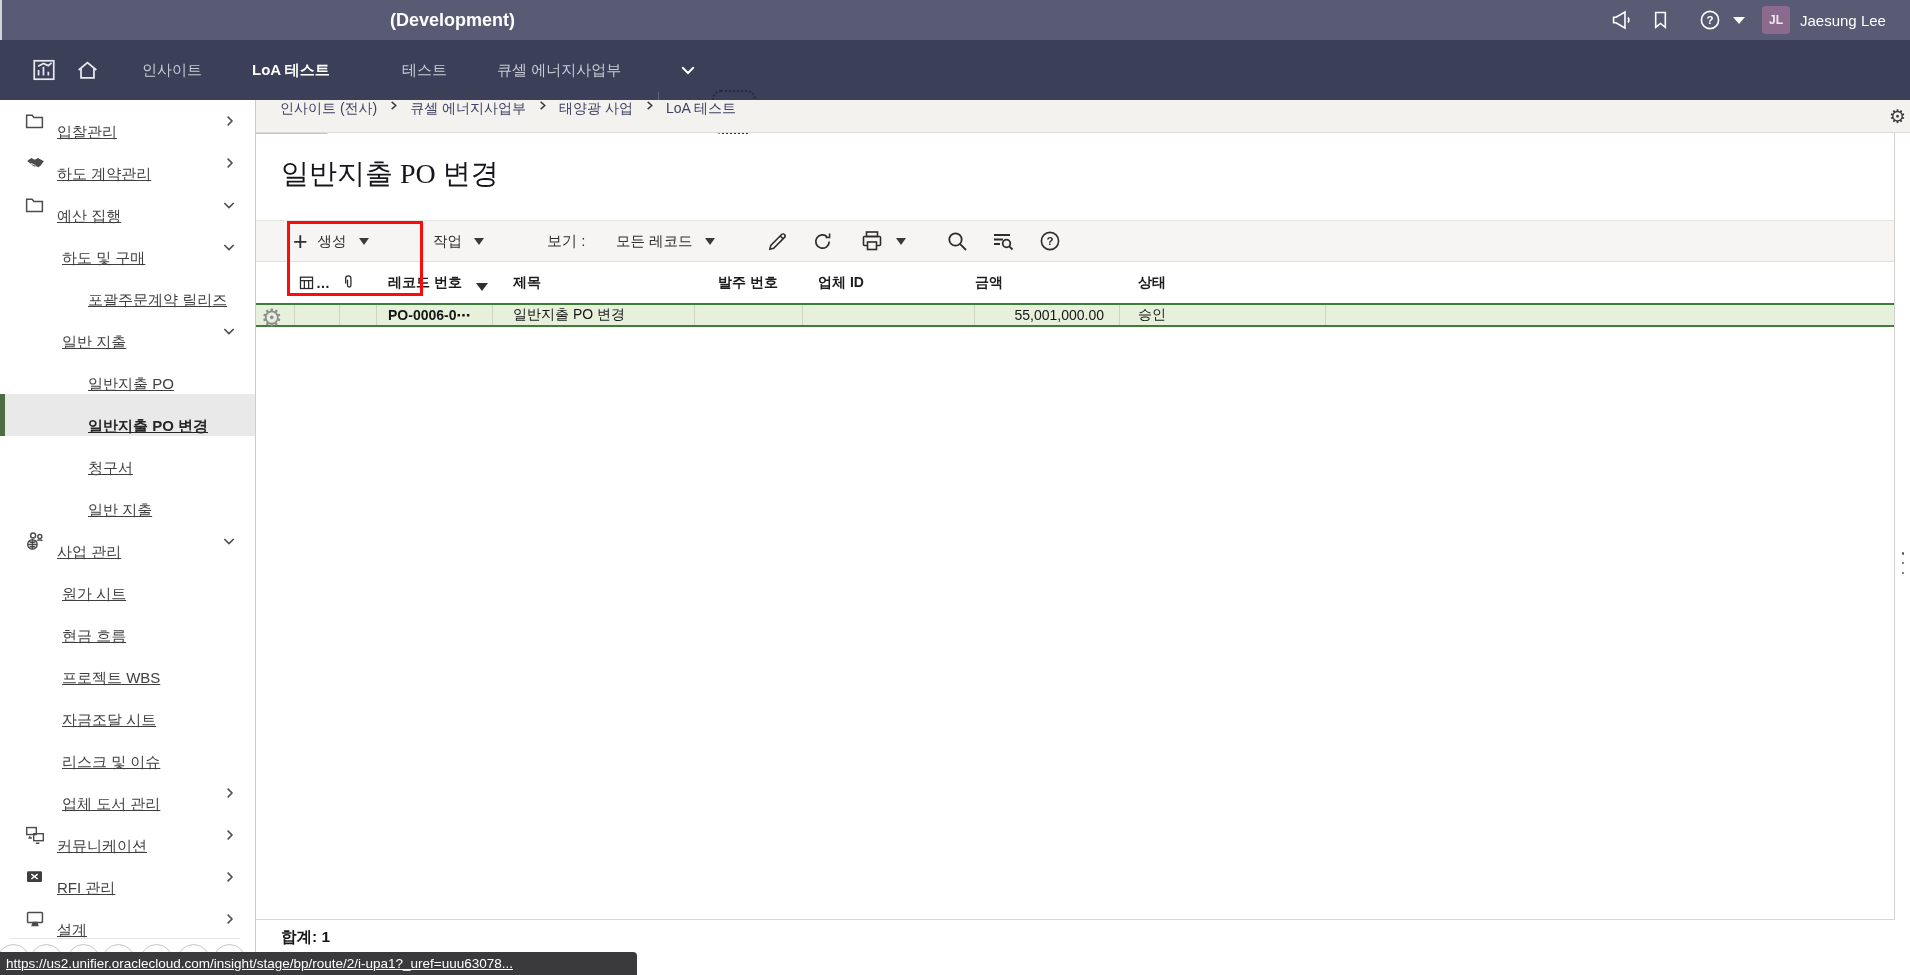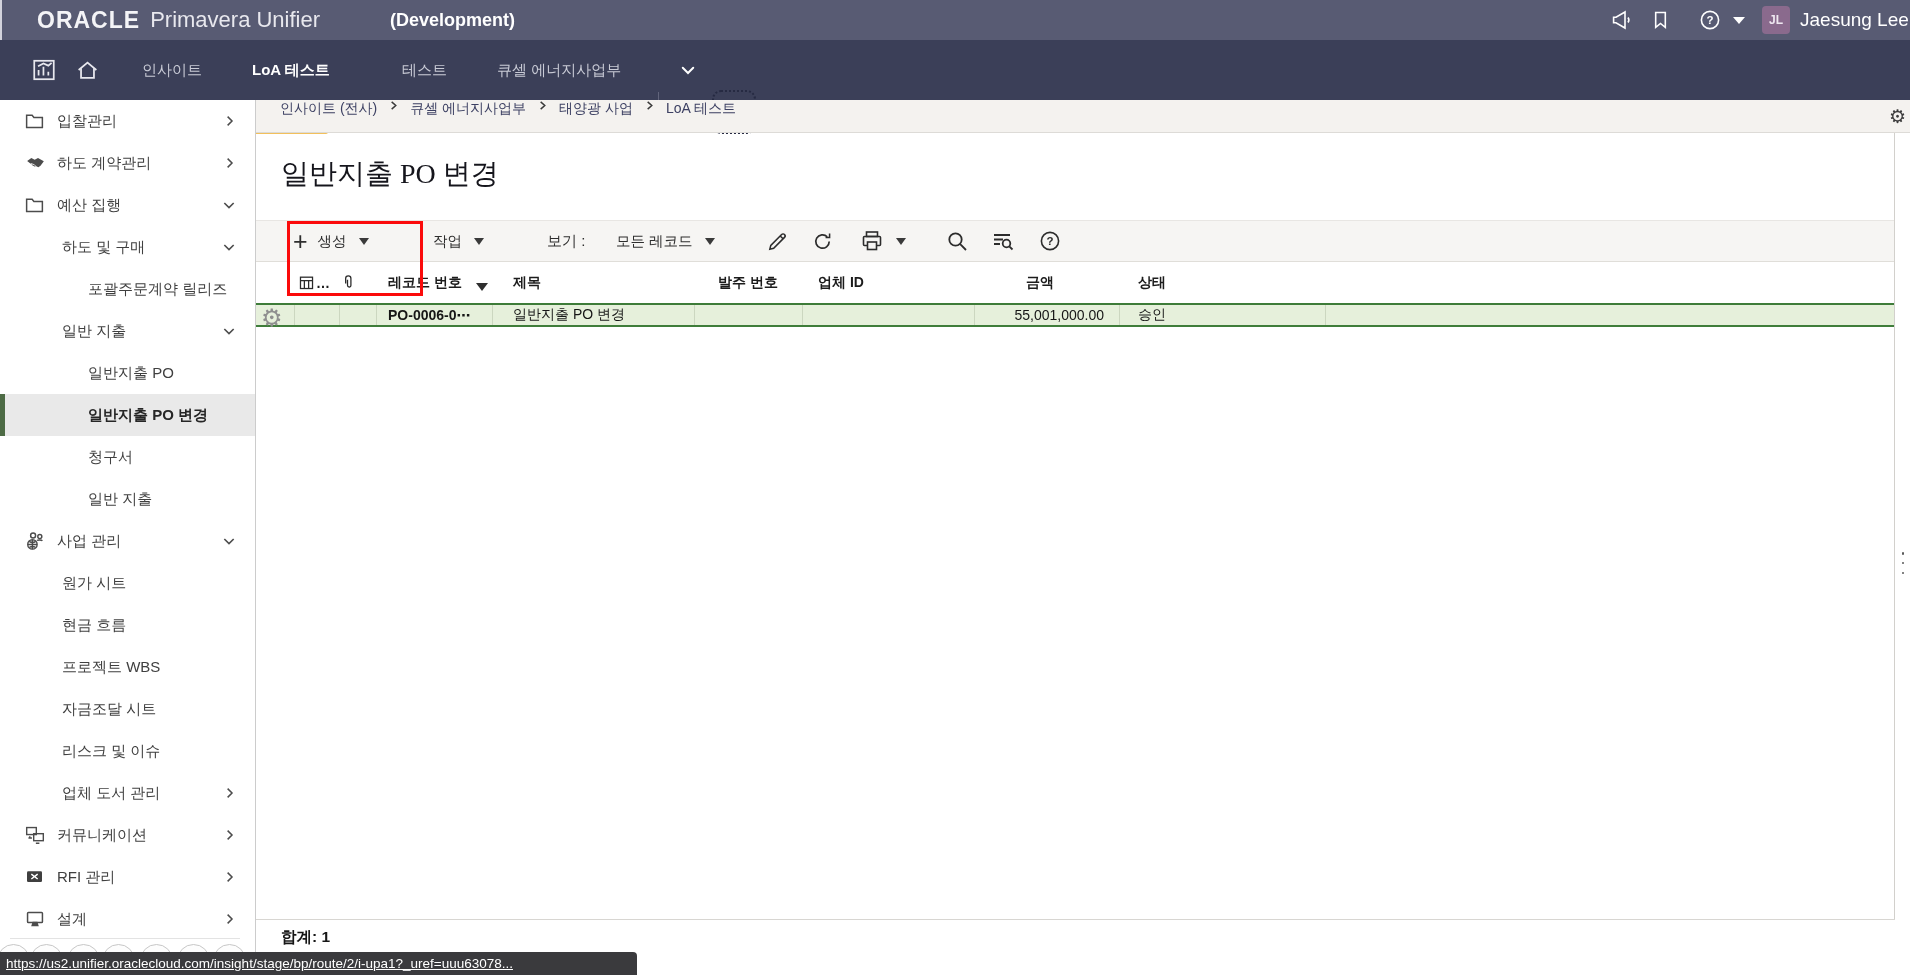--- a/index.html
+++ b/index.html
@@ -14,21 +14,21 @@
 
   
   .topbar{left:0;top:0;width:1910px;height:40px;background:#585b73;display:flex;align-items:center;}
   .logo{position:absolute;left:37px;top:0;height:40px;display:flex;align-items:center;color:#f4f4f7;}
   .logo .oracle{font-size:23px;font-weight:700;letter-spacing:1px;}
   .logo .prod{font-size:22px;font-weight:300;margin-left:10px;color:#e8e8ee;}
   .env{position:absolute;left:390px;top:0;height:40px;display:flex;align-items:center;color:#ffffff;font-size:18px;font-weight:700;}
   .topbar .ic{position:absolute;top:0;height:40px;display:flex;align-items:center;color:#ffffff;cursor:pointer;}
   .avatar{position:absolute;left:1762px;top:6px;width:28px;height:28px;border-radius:4px;background:#8a6a8d;
     color:#efe7f0;font-size:12px;font-weight:700;display:flex;align-items:center;justify-content:center;}
-  .username{position:absolute;left:1800px;top:0;height:40px;display:flex;align-items:center;color:#ffffff;font-size:19px;}
+  .username{position:absolute;left:1800px;top:0;height:40px;display:flex;align-items:center;color:#ffffff;font-size:15px;}
   .edgeline{left:0;top:0;width:2px;height:100px;background:#e9e9ef;opacity:.85;}
 
   
   .tabbar{left:0;top:40px;width:1910px;height:60px;background:#3b3f58;}
   .tabbar .tic{position:absolute;top:0;height:60px;display:flex;align-items:center;color:#e8e8ee;cursor:pointer;}
   .tab{position:absolute;top:0;height:60px;display:flex;align-items:center;color:#c9cbd6;font-size:15px;cursor:pointer;white-space:nowrap;}
   .tab.active{color:#ffffff;font-weight:700;}
   .tab-underline{left:242px;top:89px;width:86px;height:5px;background:#f2c05c;border-radius:2px;}
   .tab-sep{left:658px;top:52px;width:1px;height:36px;background:#61647b;}
   .plusbtn{left:712px;top:50px;width:40px;height:40px;border:2px dotted #262a42;border-radius:9px;
@@ -36,21 +36,21 @@
 
   
   .crumbbar{left:256px;top:100px;width:1654px;height:33px;background:#f4f2ef;border-bottom:1px solid #dddbd7;
     display:flex;align-items:flex-start;padding-left:24px;box-sizing:border-box;}
   .crumb{color:#3d4163;font-size:14px;cursor:pointer;white-space:nowrap;}
   .crumb-sep{margin:0 11px;color:#4a4a4a;display:flex;align-items:center;}
   .crumb-gear{position:absolute;right:4px;top:0;height:33px;display:flex;align-items:center;color:#3c3c3c;font-size:19px;cursor:pointer;}
 
   
   .sidebar{left:0;top:100px;width:255px;height:875px;background:#ffffff;border-right:1px solid #cccccc;box-sizing:content-box;}
-  .sitem{position:relative;height:42px;display:flex;align-items:center;color:#404040;font-size:15px;cursor:pointer;white-space:nowrap;}
+  .sitem{position:relative;height:42px;display:flex;align-items:flex-end;color:#404040;font-size:15px;cursor:pointer;white-space:nowrap;text-decoration:underline;}
   .sitem .txt{display:inline-block;}
   .sitem.l0 .txt{margin-left:57px;}
   .sitem.l1 .txt{margin-left:62px;}
   .sitem.l2 .txt{margin-left:88px;}
   .sitem .micon{position:absolute;left:23px;top:50%;transform:translateY(-50%);color:#4c4c4c;}
   .sitem .chev{position:absolute;right:18px;top:50%;transform:translateY(-50%);color:#4c4c4c;}
   .sitem.selected{background:#e9e9e9;font-weight:700;color:#262626;}
   .sitem.selected::before{content:"";position:absolute;left:0;top:0;bottom:0;width:5px;background:#4d6b45;}
   .side-divider{left:10px;top:938px;width:230px;height:1px;background:#e3e3e3;}
 
@@ -80,24 +80,20 @@
   
   .ovl-circle{position:absolute;top:944px;width:31px;height:31px;border:1.5px solid #c7c7c7;border-radius:50%;
     background:rgba(252,252,252,.72);display:flex;align-items:center;justify-content:center;color:#a3a3a3;z-index:5;cursor:pointer;}
   .statusbar{left:0;top:952px;width:637px;height:23px;background:#3a3a3d;color:#ffffff;font-size:13.5px;
     display:flex;align-items:center;padding-left:6px;box-sizing:border-box;border-radius:0 4px 0 0;z-index:10;white-space:nowrap;overflow:hidden;text-decoration:underline;}
 </style>
 </head>
 <body>
 
 <div class="abs topbar">
-  <div class="logo">
-    <span class="oracle">ORACLE</span>
-    <span class="prod">Primavera Unifier</span>
-  </div>
   <div class="env">(Development)</div>
 
   <div class="ic" style="left:1610px;">
     <span>
       <svg width="24" height="24" viewBox="0 0 24 24" fill="none" stroke="currentColor" stroke-width="1.6">
         <path d="M15 4 6 9.2H3.6v5.6H6L15 20V4z"></path>
           <path d="M18 9.5c1 1.4 1 3.6 0 5"></path>
       </svg>
     </span>
   </div>
@@ -461,21 +457,21 @@
   </div>
   <div class="gc" style="width:202px;padding-left:20px;">
     <span>제목</span>
   </div>
   <div class="gc" style="width:108px;padding-left:23px;">
     <span>발주 번호</span>
   </div>
   <div class="gc" style="width:172px;padding-left:15px;">
     <span>업체 ID</span>
   </div>
-  <div class="gc" style="width:145px;justify-content:center;padding-right:15px;">
+  <div class="gc" style="width:145px;justify-content:flex-start;padding-right:15px;">
     <span>금액</span>
   </div>
   <div class="gc" style="width:206px;padding-left:18px;">
     <span>상태</span>
   </div>
   <div class="gc" style="flex:1;"></div>
 </div>
 
 <div class="abs grid-row">
   <div class="rc" style="width:39px;"></div>

